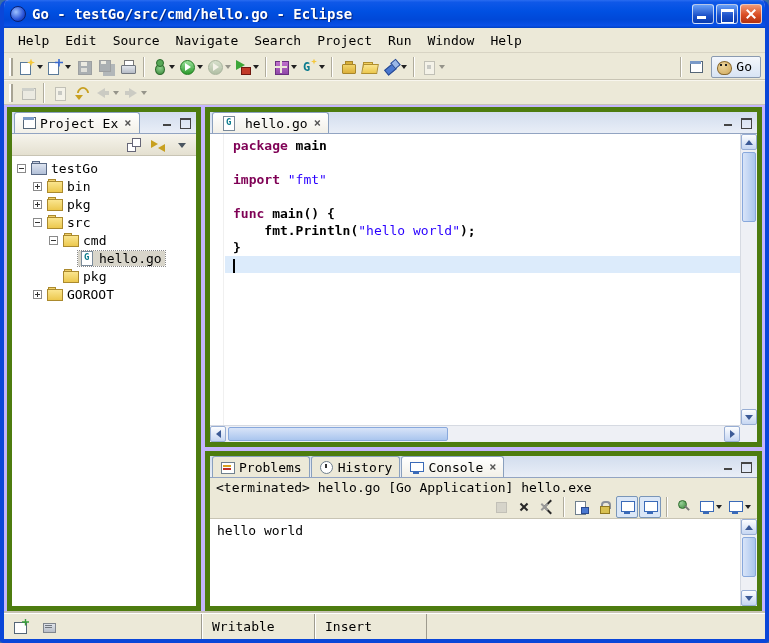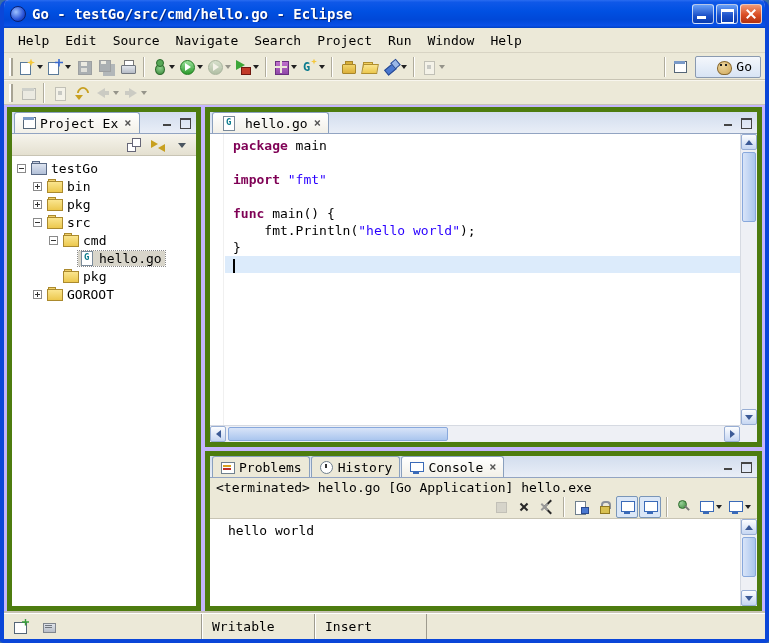--- a/index.html
+++ b/index.html
@@ -43,21 +43,21 @@
     border-right:2px solid #a8a494; flex:none; }
   .tsep{ width:2px; height:20px; margin:0 4px; border-left:1px solid #b0ac9c;
     border-right:1px solid #fff; flex:none; }
   .tbtn{ height:22px; min-width:22px; display:flex; align-items:center; justify-content:center;
     background:transparent; border:1px solid transparent; padding:0 1px; flex:none; }
   .tbtn.pressed{ border:1px solid #7a96b8; background:#dbe7f7; border-radius:2px; }
   .dim{ opacity:.42; filter:grayscale(65%); }
   .dd{ width:0; height:0; border-left:3px solid transparent; border-right:3px solid transparent;
     border-top:4px solid #202020; margin-left:2px; flex:none; }
   .tb-right{ margin-left:auto; display:flex; align-items:center; }
-  .persp-btn{ display:flex; align-items:center; gap:4px; padding:2px 8px 2px 20px; margin-left:3px;
+  .persp-btn{ display:flex; align-items:center; gap:4px; padding:2px 8px 2px 4px; margin-left:3px;
     border:1px solid #8a9ab0; border-radius:2px; background:linear-gradient(#f4f7fc,#d8e4f4); }
 
   
   .ic{ display:inline-block; width:16px; height:16px; position:relative; flex:none; }
   .ic::before,.ic::after{ content:""; position:absolute; }
   .ic-new::before{ left:1px; top:3px; width:9px; height:11px; background:#fff; border:1px solid #5a7a9a; }
   .ic-new::after{ right:0; top:0; width:8px; height:8px; background:#f5c83a;
     clip-path:polygon(50% 0,63% 37%,100% 50%,63% 63%,50% 100%,37% 63%,0 50%,37% 37%); }
   .ic-newdoc::before{ left:1px; top:3px; width:9px; height:11px; background:#fff; border:1px solid #5a7a9a; }
   .ic-newdoc::after{ right:0; top:0; width:8px; height:8px; background:#3a6ad0;
@@ -200,21 +200,21 @@
   
   .editor-body{ flex:1; position:relative; background:#fff; min-height:0; }
   .ruler{ position:absolute; left:0; top:0; bottom:17px; width:14px; background:#fff;
     border-right:1px solid #f0f0f0; }
   .code-wrap{ position:absolute; left:15px; top:0; right:17px; bottom:17px; overflow:hidden; padding:3px 0; }
   .code-line{ height:17px; line-height:17px; white-space:pre; padding-left:8px; font-size:13px; }
   .code-line.current{ background:#dcebfb; }
   .caret{ display:inline-block; width:2px; height:14px; background:#000; vertical-align:middle; }
   .tok.keyword{ color:#7f0055; font-weight:bold; }
   .tok.string{ color:#2a00ff; }
-  .tok.plain{ color:#000; }
+  .tok.plain{ color:#000;font-weight:bold; }
 
   
   .vscroll{ position:absolute; top:0; right:0; bottom:17px; width:17px; background:#eef0f5;
     border-left:1px solid #d6dae2; }
   .console-output .vscroll{ bottom:0; }
   .hscroll{ position:absolute; left:0; right:17px; bottom:0; height:17px; background:#eef0f5;
     border-top:1px solid #d6dae2; }
   .sb-corner{ position:absolute; right:0; bottom:0; width:17px; height:17px; background:#eef0f5; }
   .sb-btn{ position:absolute; width:16px; height:16px; background:linear-gradient(#fdfeff,#c6d6f2);
     border:1px solid #98aed4; border-radius:2px; display:flex; align-items:center; justify-content:center; }
@@ -229,21 +229,21 @@
     border:1px solid #88a8dc; border-radius:2px; }
   .sb-thumb-h{ position:absolute; top:1px; bottom:1px; background:linear-gradient(#d8e4f8,#aac6ee);
     border:1px solid #88a8dc; border-radius:2px; }
 
   
   .console-header{ height:18px; flex:none; display:flex; align-items:center; padding-left:6px;
     background:#ece9d8; white-space:nowrap; overflow:hidden; }
   .console-toolbar{ height:23px; flex:none; display:flex; align-items:center; justify-content:flex-end;
     gap:1px; background:#ece9d8; padding-right:4px; border-bottom:1px solid #c8c4b4; }
   .console-output{ flex:1; position:relative; background:#fff; min-height:0; }
-  .console-text{ padding:4px 18px; white-space:pre; }
+  .console-text{ padding:4px 7px; white-space:pre; }
   .cicon{ display:inline-block; width:15px; height:13px; position:relative; flex:none; }
   .cicon::before,.cicon::after{ content:""; position:absolute; }
   .cicon-problems::before{ left:1px; top:1px; width:12px; height:10px; background:#fff; border:1px solid #70808e; }
   .cicon-problems::after{ left:3px; top:4px; width:8px; height:2px; background:#d8a020; box-shadow:0 3px 0 #c03028; }
   .cicon-history::before{ left:1px; top:0; width:11px; height:11px; border:1px solid #70808e;
     border-radius:50%; background:#fff; }
   .cicon-history::after{ left:6px; top:3px; width:2px; height:4px; background:#333; box-shadow:2px 3px 0 -1px #333; }
   .cicon-console::before{ left:1px; top:1px; width:12px; height:8px; background:#fff; border:1px solid #3a6ab8; }
   .cicon-console::after{ left:4px; bottom:0; width:6px; height:2px; background:#3a6ab8; }
 

